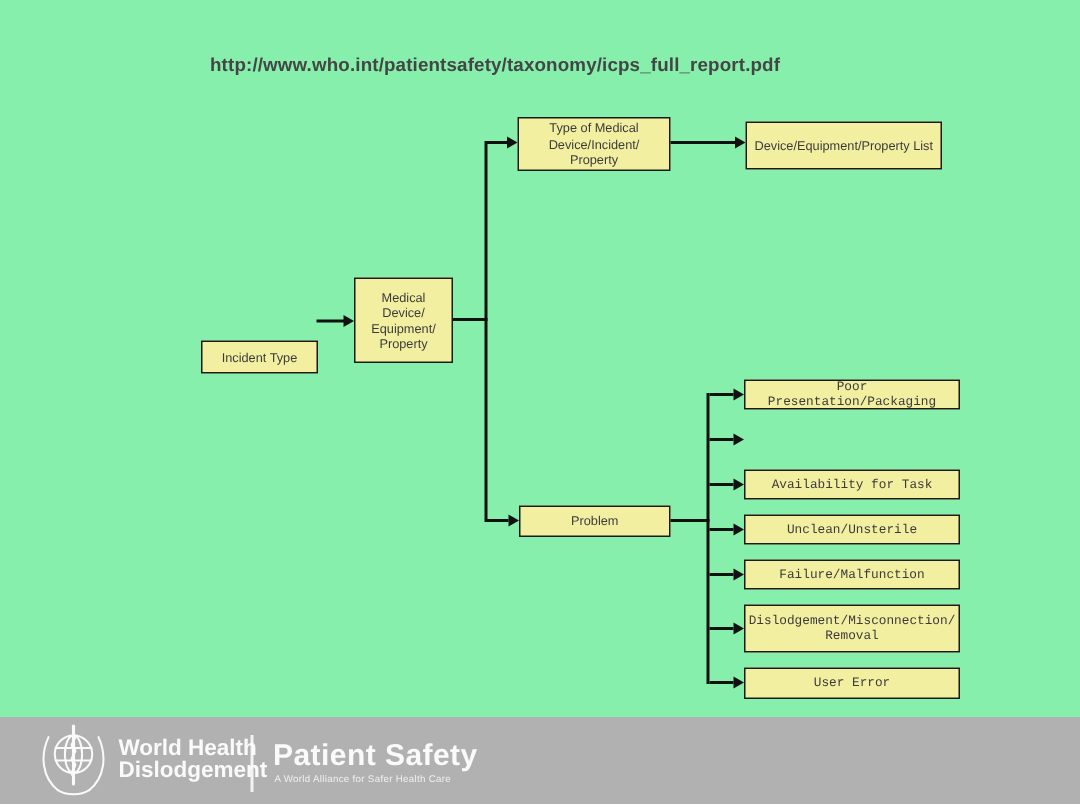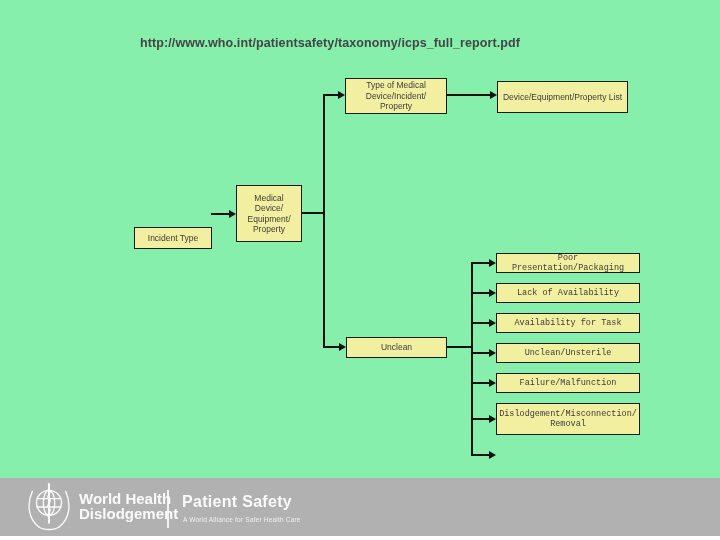--- a/index.html
+++ b/index.html
@@ -44,46 +44,46 @@
   .org-name{
     position:absolute;left:79px;top:13px;
     font-size:15px;font-weight:bold;line-height:15px;color:#fafafa;
   }
   .footer-divider{
     position:absolute;left:167px;top:12px;width:1.5px;height:38px;
     background:rgba(255,255,255,0.85);
   }
   .program-title{
     position:absolute;left:182px;top:15px;
-    font-size:16px;font-weight:bold;color:#fafafa;letter-spacing:0.3px;
+    font-size:20px;font-weight:bold;color:#fafafa;letter-spacing:0.3px;
   }
   .program-subtitle{
     position:absolute;left:183px;top:38px;
     font-size:6.5px;color:#f0f0f0;letter-spacing:0.2px;
   }
 </style>
 </head>
 <body>
 
 <div class="slide">
 
   <div class="url-title">http://www.who.int/patientsafety/taxonomy/icps_full_report.pdf</div>
 
   <div class="node n-incident">Incident Type</div>
   <div class="node n-meddev">Medical Device/ Equipment/ Property</div>
   <div class="node n-typemed">Type of Medical Device/Incident/ Property</div>
   <div class="node n-devlist">Device/Equipment/Property List</div>
-  <div class="node n-problem">Unclean</div>
+  <div class="node n-problem">Problem</div>
 
   <div class="node n-child n-c0">Poor Presentation/Packaging</div>
-  <div class="node n-child n-c1">Lack of Availability</div>
   <div class="node n-child n-c2">Availability for Task</div>
   <div class="node n-child n-c3">Unclean/Unsterile</div>
   <div class="node n-child n-c5">Dislodgement/Misconnection/ Removal</div>
   <div class="node n-child n-c4">Failure/Malfunction</div>
+  <div class="node n-child n-c6">User Error</div>
 
   <div class="hline" style="left:211px;top:213px;width:19px;"></div>
   <div class="arrow" style="left:229px;top:210px;"></div>
 
   <div class="hline" style="left:302px;top:212px;width:23px;"></div>
   <div class="vline" style="left:323px;top:94px;height:254px;"></div>
 
   <div class="hline" style="left:324px;top:94px;width:14px;"></div>
   <div class="arrow" style="left:338px;top:91px;"></div>
 

